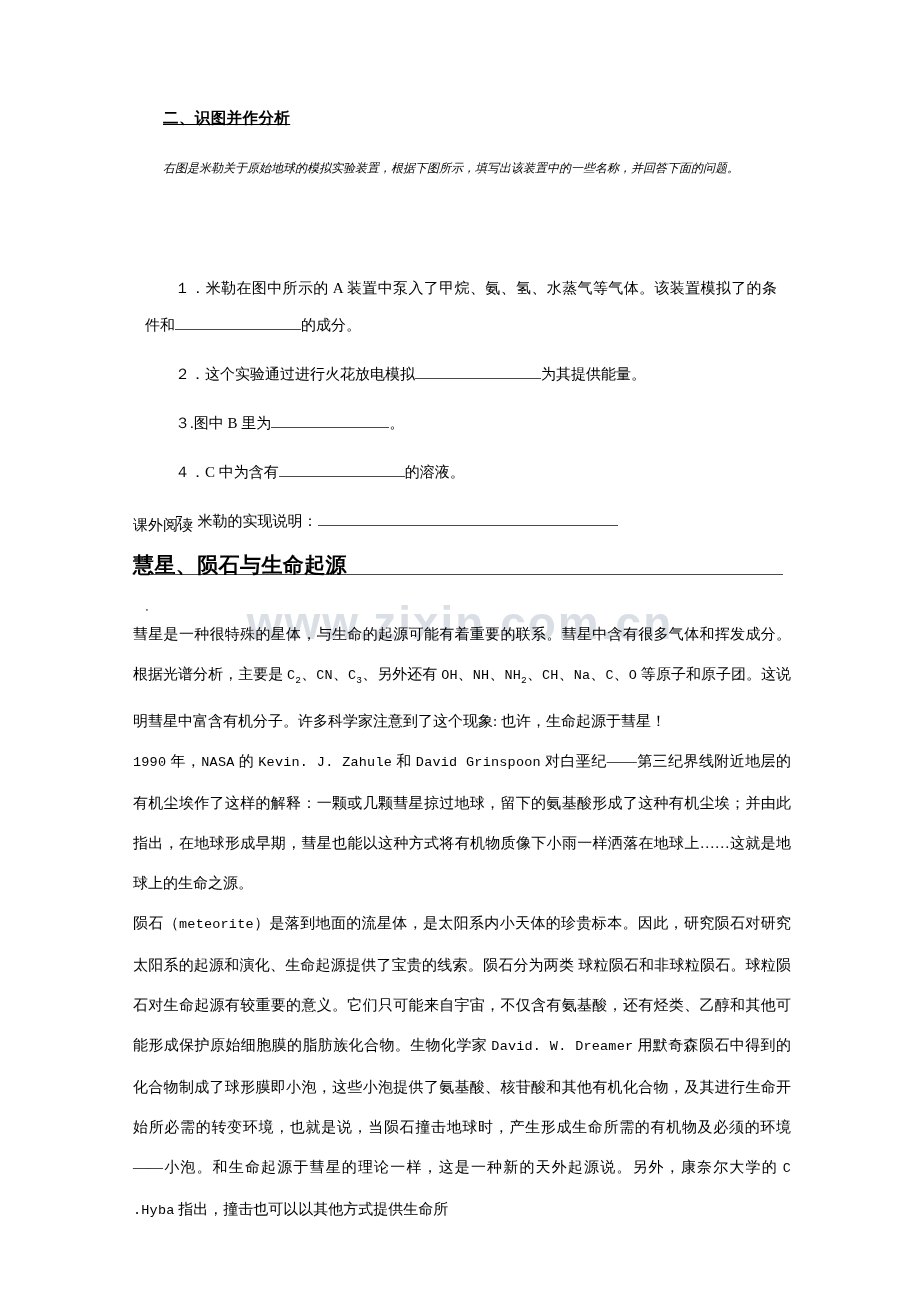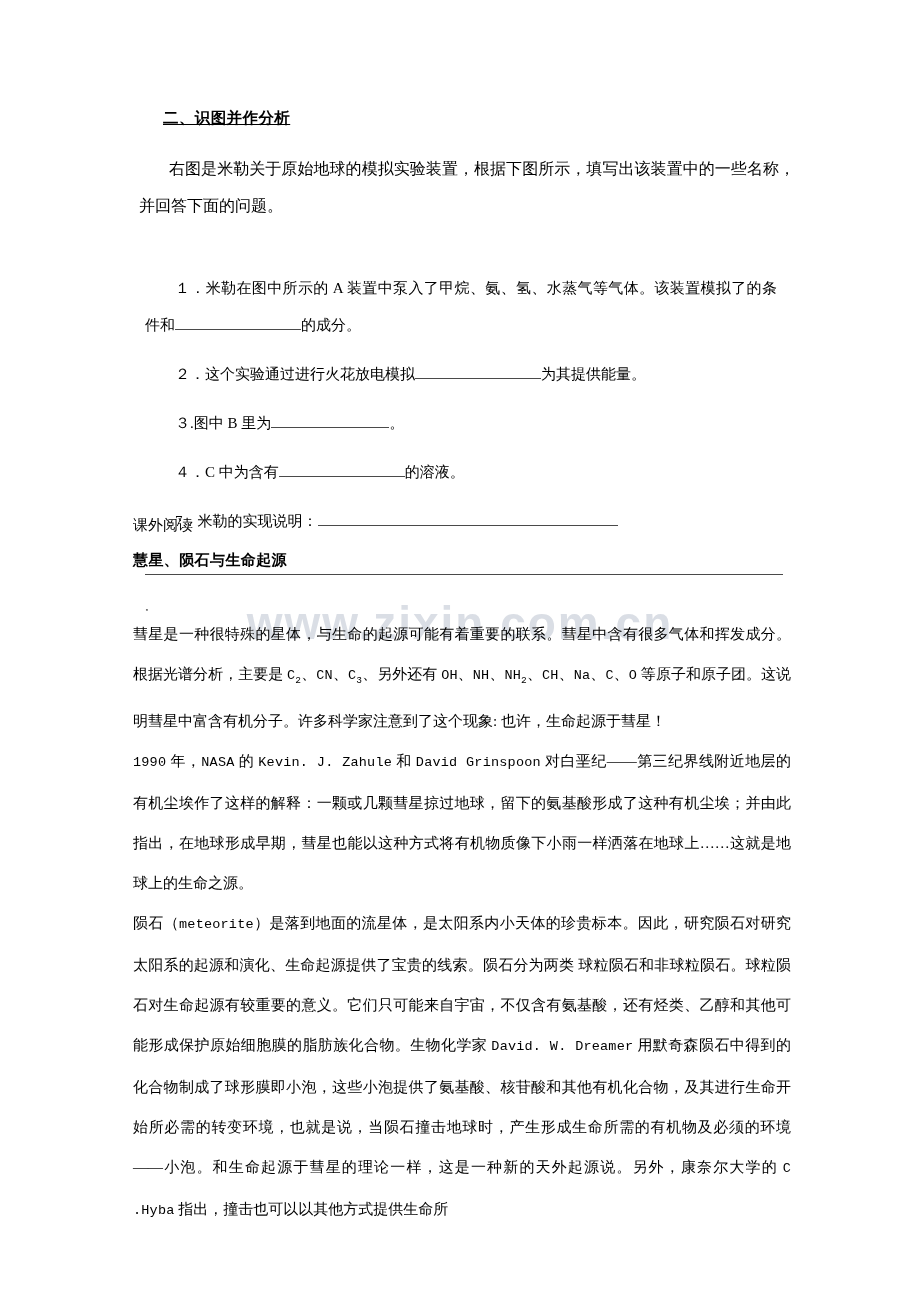--- a/index.html
+++ b/index.html
@@ -47,27 +47,28 @@
     position: absolute;
     left: 163px;
     top: 108px;
     font-size: 15.5px;
     font-weight: bold;
     letter-spacing: 0.4px;
     text-decoration: underline;
   }
   .intro {
     position: absolute;
-    left: 139px;
+    left: 133px;
     top: 150px;
     width: 656px;
-    font-size: 16px;
+    font-size: 12px;
     line-height: 37px;
     text-align: justify;
     text-indent: 30px;
+    font-style: italic;
   }
   .q-list {
     position: absolute;
     left: 133px;
     top: 258px;
     width: 656px;
     font-size: 15px;
     line-height: 37px;
   }
   .q {
@@ -92,21 +93,21 @@
     position: absolute;
     left: 133px;
     top: 516px;
     font-size: 15px;
     font-weight: normal;
   }
   .read-title {
     position: absolute;
     left: 133px;
     top: 551px;
-    font-size: 15px;
+    font-size: 21px;
     font-weight: bold;
     letter-spacing: 0.4px;
   }
   .body-text {
     position: absolute;
     left: 133px;
     top: 614px;
     width: 658px;
     font-size: 15px;
     line-height: 40px;

